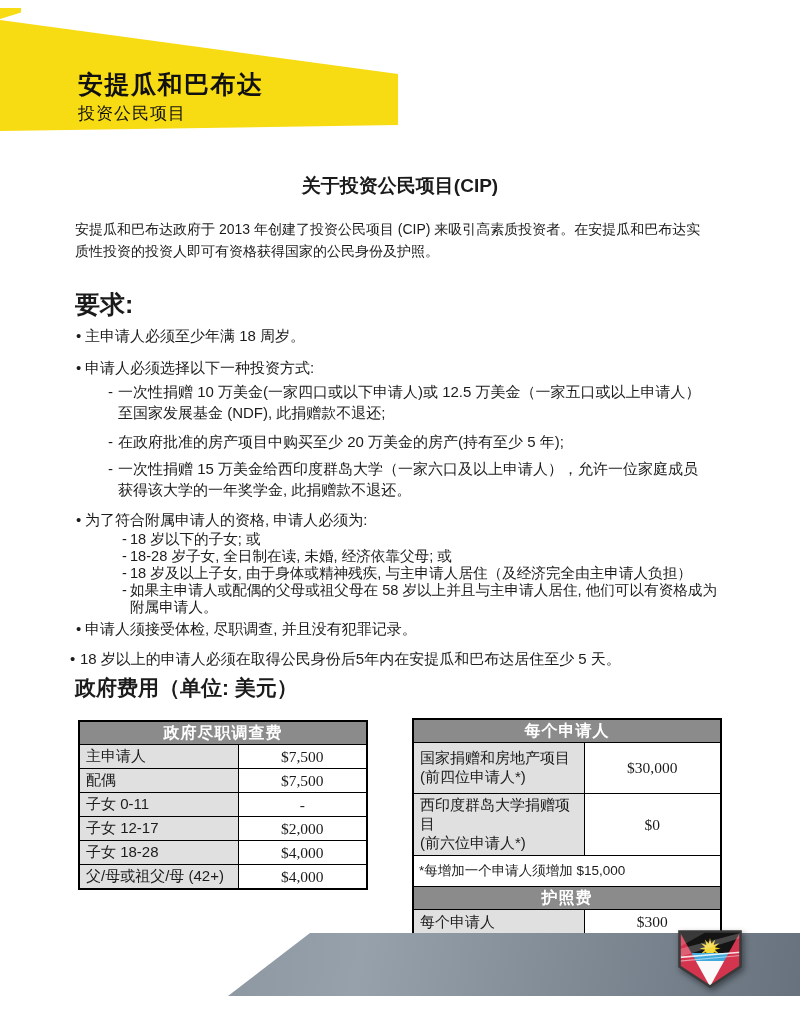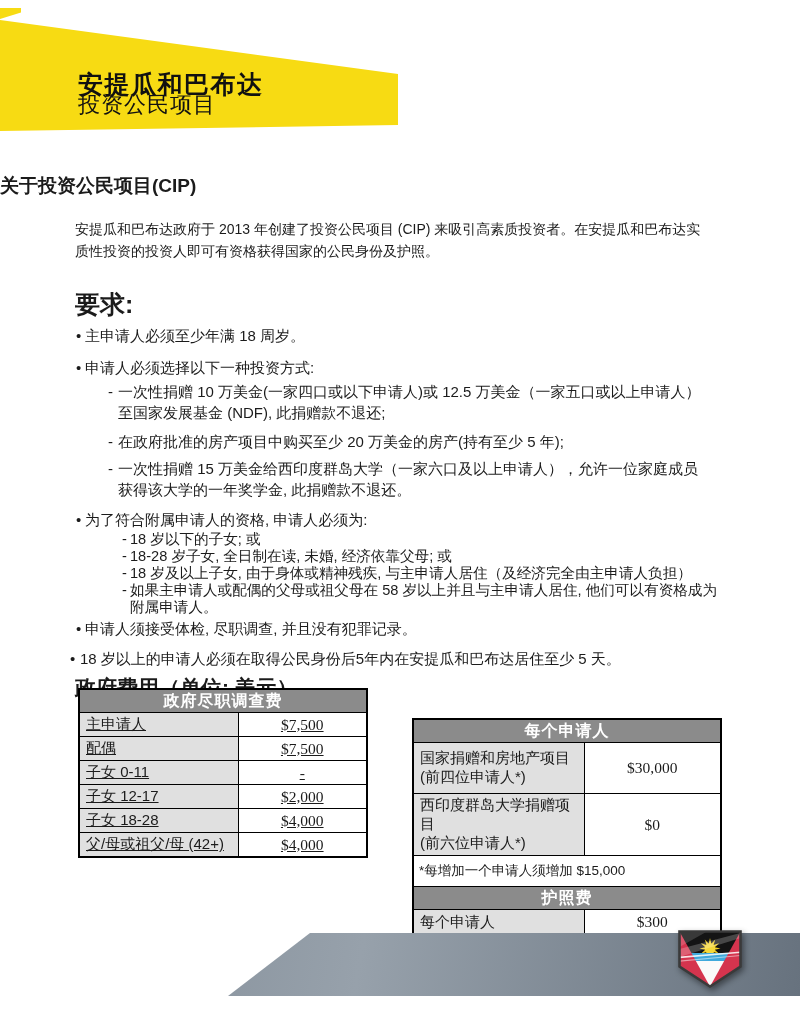--- a/index.html
+++ b/index.html
@@ -18,26 +18,26 @@
   .banner {
     position:absolute; left:0; top:10px; width:398px; height:114px;
     background:#F7DB13;
     clip-path:polygon(0 2px, 398px 56px, 398px 107px, 0 113px);
   }
   .banner-title {
     position:absolute; left:78px; top:50px;
     font-size:25px; font-weight:bold; letter-spacing:1.5px; color:#111;
   }
   .banner-sub {
-    position:absolute; left:78px; top:72px;
-    font-size:22px; letter-spacing:1px; color:#111;
+    position:absolute; left:78px; top:84px;
+    font-size:17px; letter-spacing:1px; color:#111;
   }
   .doc-title {
     position:absolute; left:0; top:165px; width:100%;
-    text-align:left; font-size:19px; font-weight:bold;
+    text-align:center; font-size:19px; font-weight:bold;
   }
 
   
   .intro {
     position:absolute; left:75px; top:211px; width:662px;
     font-size:14px; line-height:21.5px;
   }
   .req-heading {
     position:absolute; left:75px; top:280px;
     font-size:25px; font-weight:bold;
@@ -81,22 +81,22 @@
     vertical-align:middle; white-space:pre-line; line-height:19px;
   }
   .tbl td.val {
     background:#fff; text-align:center; vertical-align:middle;
     font-family:"Liberation Serif", serif; font-size:15.5px;
   }
   .tbl td.note {
     background:#fff; font-size:13.5px; padding:2px 12px 2px 5px;
     vertical-align:middle;
   }
-  #tbl-left  { left:78px;  top:680px; width:274px; }
-  #tbl-left td { height:21px;text-decoration:underline; }
+  #tbl-left  { left:78px;  top:712px; width:274px; }
+  #tbl-left td { height:21px; }
   #tbl-right { left:412px; top:710px; width:310px; }
 
   
   .footer-band {
     position:absolute; left:0; top:925px; width:800px; height:63px;
     background:linear-gradient(100deg, #7d8893 0%, #97a1ab 45%, #67727e 100%);
     clip-path:polygon(310px 0, 100% 0, 100% 100%, 228px 100%);
   }
   .flag-badge {
     position:absolute; left:677px; top:921px; width:66px; height:61px;

